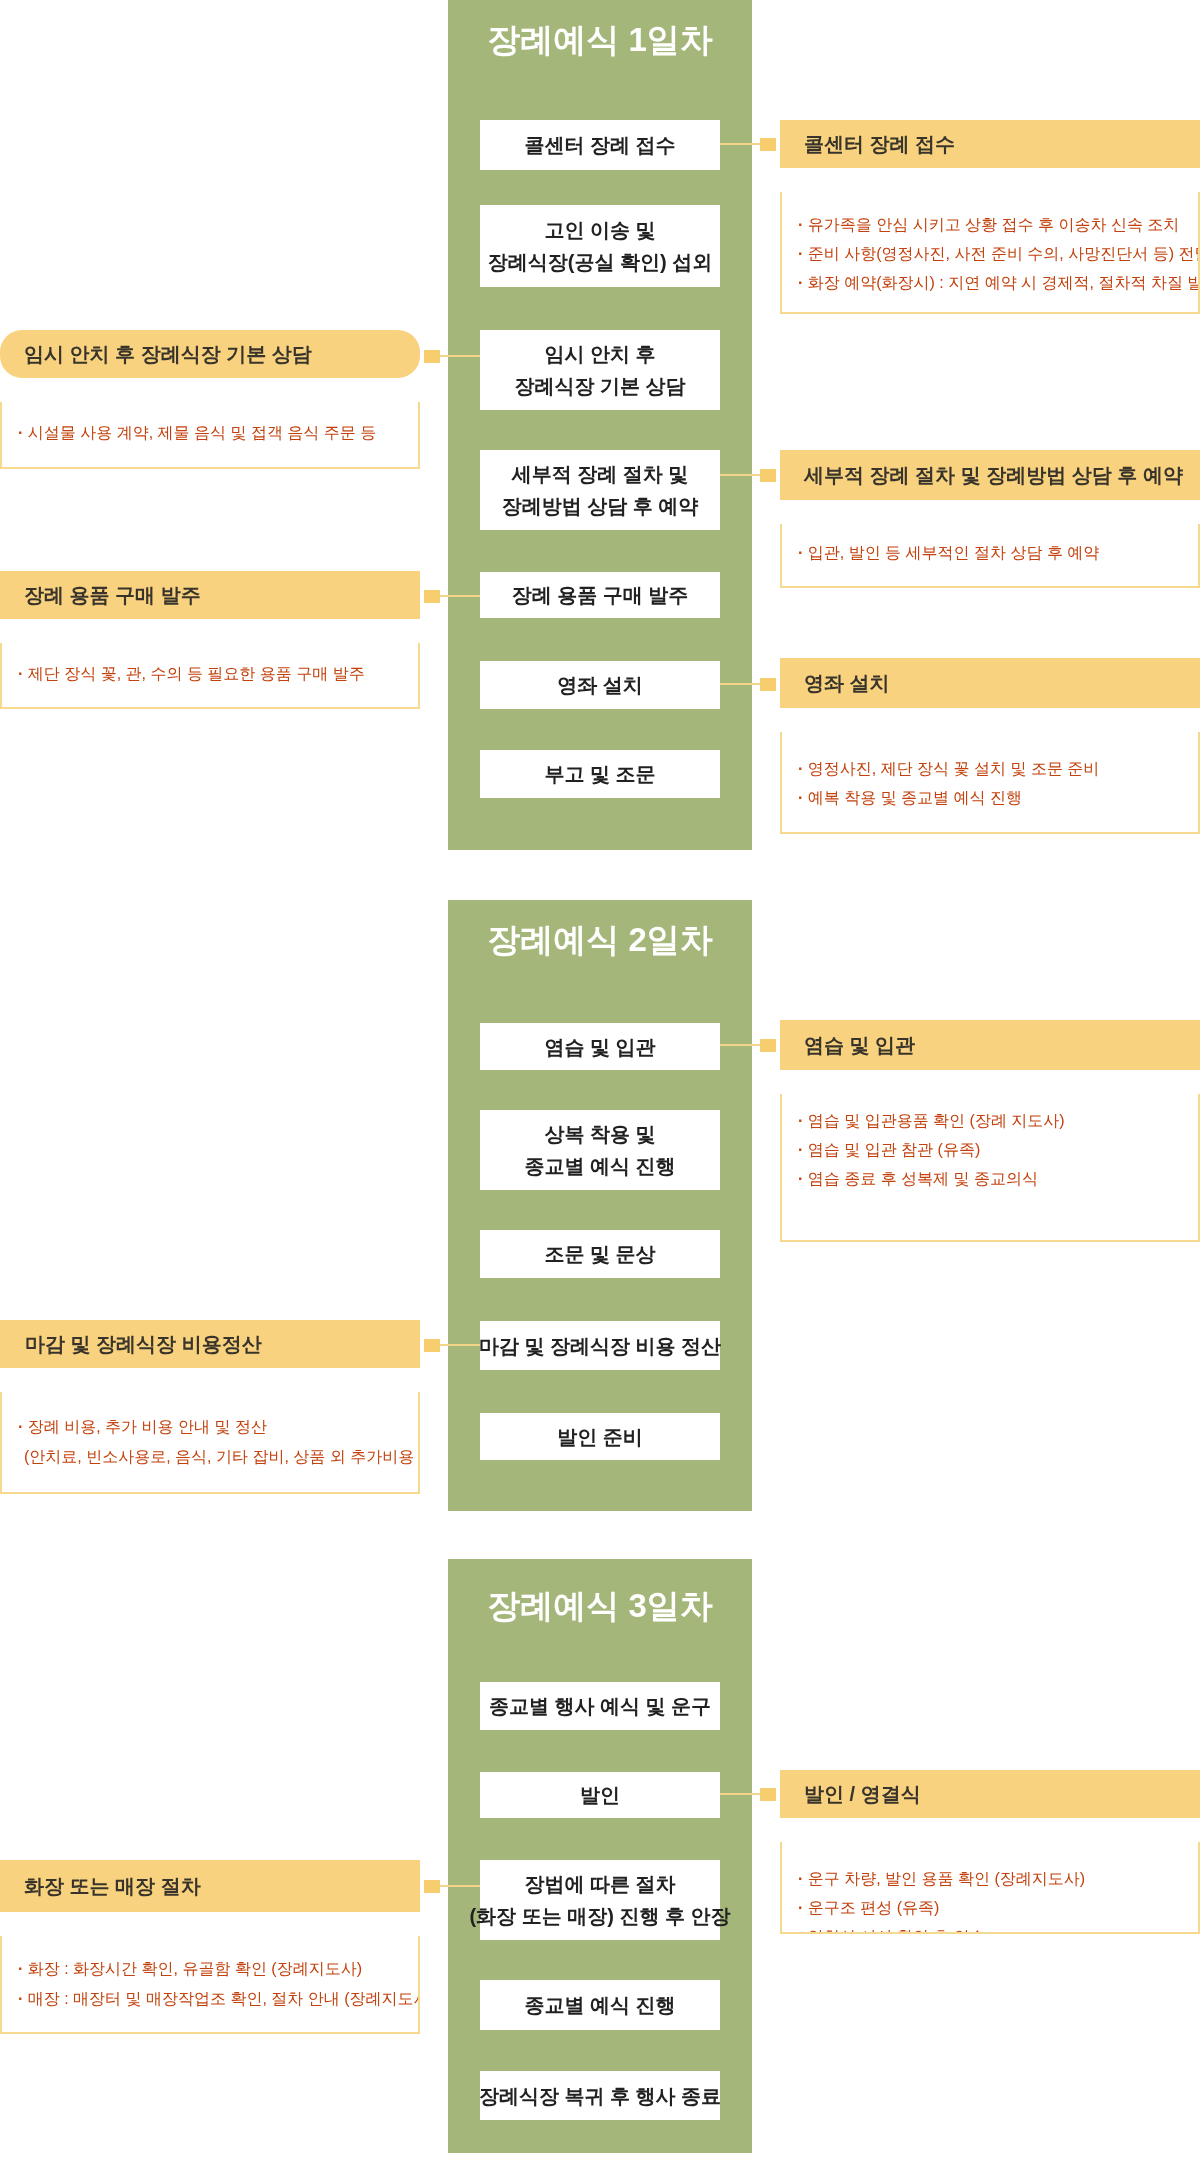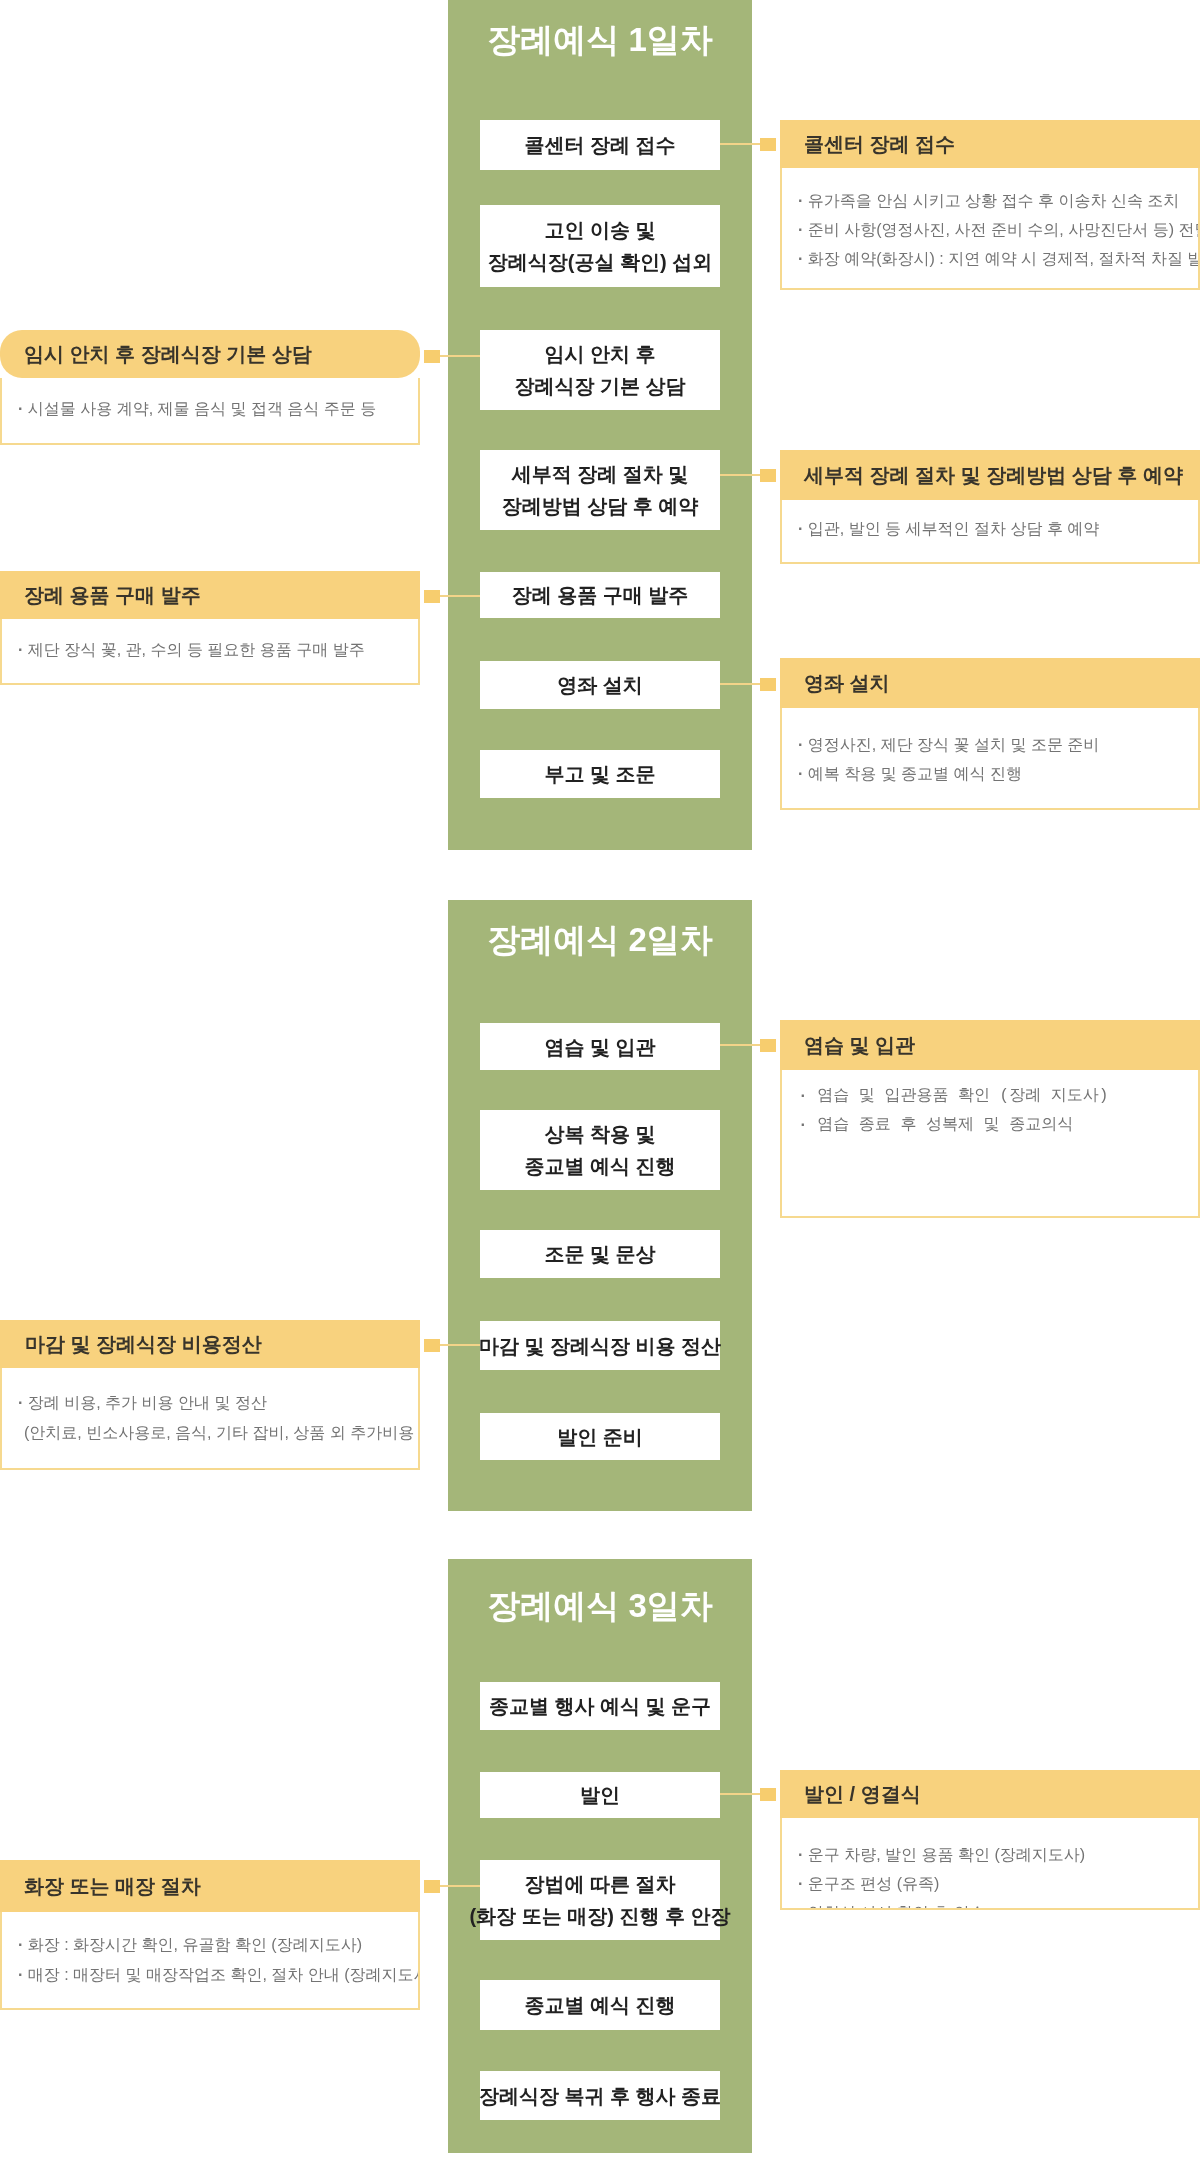--- a/index.html
+++ b/index.html
@@ -28,22 +28,22 @@
   .callout.right{left:780px;}
   .callout.left{left:0px;}
   .callout-header{
     position:absolute;left:0;width:100%;background:#f8d27e;box-sizing:border-box;
     display:flex;align-items:center;padding-left:24px;
     color:#38342b;font-size:20px;font-weight:700;white-space:nowrap;
   }
   .callout-body{
     position:absolute;left:0;width:100%;background:#ffffff;box-sizing:border-box;
     border:2px solid #f6d98f;border-top:none;
-    padding:18px 14px 10px 16px;color:#737373;font-size:16px;line-height:29px;
-    white-space:nowrap;overflow:hidden;
+    padding:18px 14px 10px 16px;color:#c2410c;font-size:16px;line-height:29px;
+    white-space:nowrap;overflow:hidden;margin-top:24px;
   }
   .bullet::before{content:"·  ";font-weight:700;}
   .cont{padding-left:6px;}
 </style>
 </head>
 <body>
 
 <div class="canvas">
 
   <div class="day-block" style="top:0;height:850px;"></div>
@@ -152,22 +152,23 @@
   <div class="callout right">
     <div class="callout-header" style="top:658px;height:50px;">영좌 설치</div>
     <div class="callout-body" style="top:708px;height:102px;padding-top:22px;">
       <div class="bullet">영정사진, 제단 장식 꽃 설치 및 조문 준비</div>
       <div class="bullet">예복 착용 및 종교별 예식 진행</div>
     </div>
   </div>
 
   <div class="callout right">
     <div class="callout-header" style="top:1020px;height:50px;">염습 및 입관</div>
-    <div class="callout-body" style="top:1070px;height:148px;padding-top:12px;font-family:Liberation Mono, monospace;">
+    <div class="callout-body" style="top:1070px;height:148px;padding-top:12px;">
       <div class="bullet">염습 및 입관용품 확인 (장례 지도사)</div>
+      <div class="bullet">염습 및 입관 참관 (유족)</div>
       <div class="bullet">염습 종료 후 성복제 및 종교의식</div>
     </div>
   </div>
 
   <div class="callout right">
     <div class="callout-header" style="top:1770px;height:48px;">발인 / 영결식</div>
     <div class="callout-body" style="top:1818px;height:92px;padding-top:22px;">
       <div class="bullet">운구 차량, 발인 용품 확인 (장례지도사)</div>
       <div class="bullet">운구조 편성 (유족)</div>
       <div class="bullet">안치실 시신 확인 후 인수</div>

